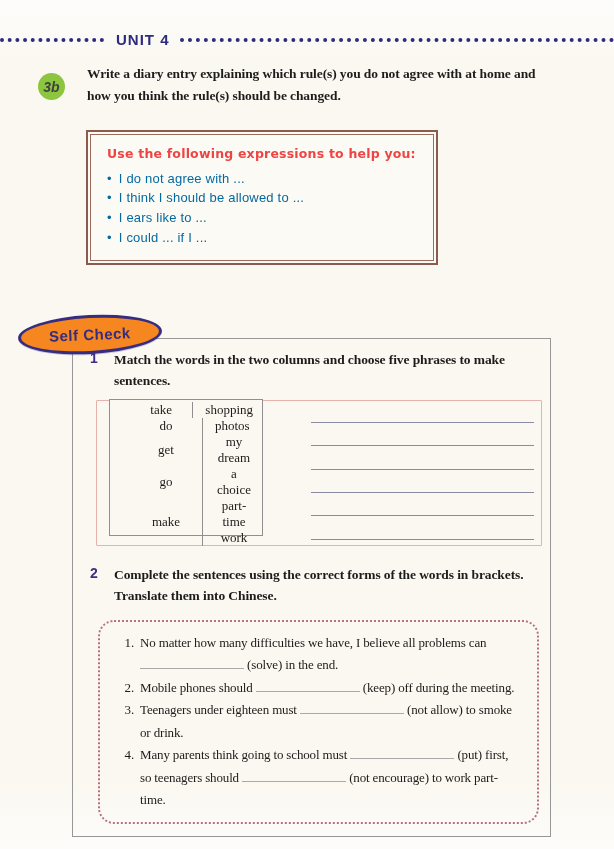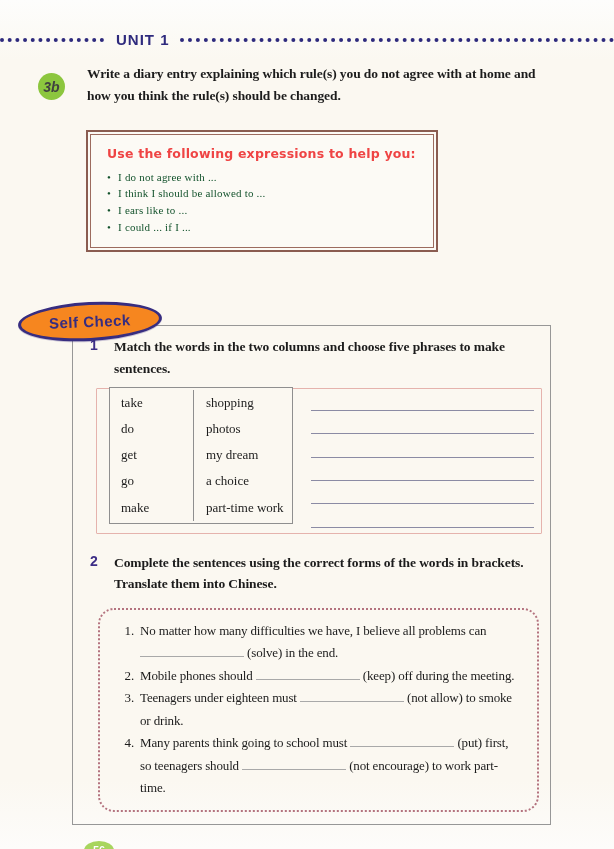--- a/index.html
+++ b/index.html
@@ -37,21 +37,21 @@
     margin:22px 0 0 86px;width:348px;
     border:2px solid #8a5c50;background:#fcfaf5;
   }
   .expr-inner{margin:2px;border:1px solid #9c6b5e;padding:11px 14px 12px 16px;}
   .expr-title{
     font-family:"DejaVu Sans", sans-serif;font-weight:bold;font-size:12.5px;
     letter-spacing:0.2px;margin-bottom:8px;color:#ef4444;
   }
   .expr-list{margin:0;padding:0;list-style:none;}
   .expr-list li{
-    font-family:Liberation Serif, serif;font-size:11px;color:#14532d;
+    font-family:Liberation Sans, sans-serif;font-size:13px;color:#0369a1;
     line-height:1.52;letter-spacing:0.2px;
   }
   .expr-list li::before{content:"•";margin-right:7px;}
   
   .sc-oval{
     position:relative;z-index:3;
     margin:50px 0 0 18px;width:138px;height:33px;
     background:#f6861f;border:3px solid #372d80;border-radius:50%;
     display:flex;align-items:center;justify-content:center;
     transform:rotate(-3deg);
@@ -79,24 +79,24 @@
   .ex-instruction{margin-left:9px;font-weight:bold;font-size:13.5px;line-height:1.6;letter-spacing:-0.1px;}
   .ex1-instruction{width:436px;}
   .ex2-instruction{width:442px;}
   
   .match-area{position:relative;margin:8px 0 0 23px;height:146px;}
   .pink-frame{
     position:absolute;left:0;top:0;width:444px;height:144px;
     border:1px solid #e5b3ad;border-radius:1px;
   }
   .match-table{
-    position:absolute;left:13px;top:-1px;width:184px;height:137px;
+    position:absolute;left:13px;top:-1px;width:154px;height:137px;
     border:1px solid #8f8f8f;background:#fbf8f1;
     display:flex;flex-direction:column;justify-content:space-around;
-    box-sizing:border-box;padding:2px 0;
+    box-sizing:border-box;padding:2px 9px;text-align:center;
   }
   .match-row{display:flex;font-size:13px;}
   .cell-verb{width:72px;padding-left:11px;}
   .cell-phrase{flex:1;padding-left:12px;border-left:1px solid #8f8f8f;}
   .match-table .match-row{flex:1;display:flex;align-items:center;}
   .cell-phrase{align-self:stretch;display:flex;align-items:center;}
   .answer-lines{
     position:absolute;left:215px;top:0;width:223px;height:140px;
     display:flex;flex-direction:column;
   }
@@ -125,21 +125,21 @@
     font-size:11px;color:#ffffff;text-shadow:0 0 1px #8cba45;
   }
 </style>
 </head>
 <body>
 
 <div class="page">
 
   <div class="unit-header">
     <div class="dotrule left"></div>
-    <div class="unit-title">UNIT 1</div>
+    <div class="unit-title">UNIT 4</div>
     <div class="dotrule right"></div>
   </div>
 
   <div class="act-row">
     <div class="badge-3b">3b</div>
     <div class="act-instruction">Write a diary entry explaining which rule(s) you do not agree with at home and how you think the rule(s) should be changed.</div>
   </div>
 
   <div class="expr-outer">
     <div class="expr-inner">

